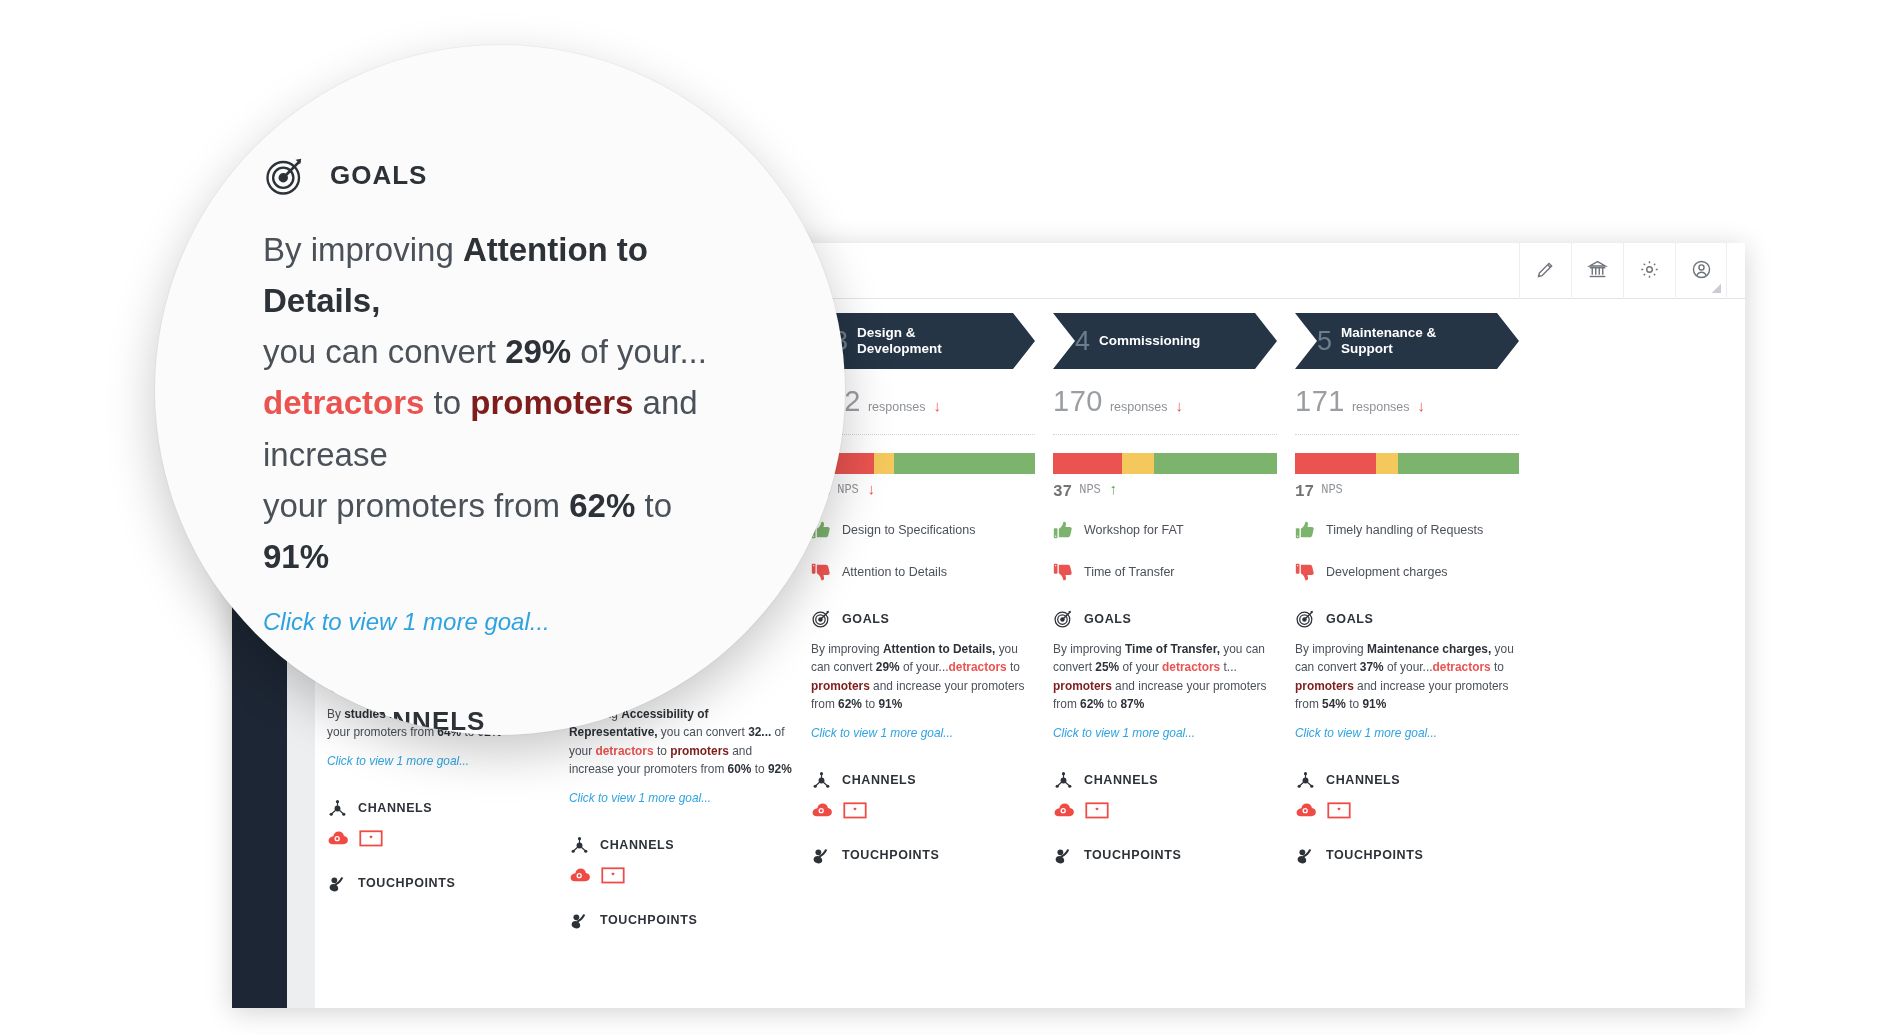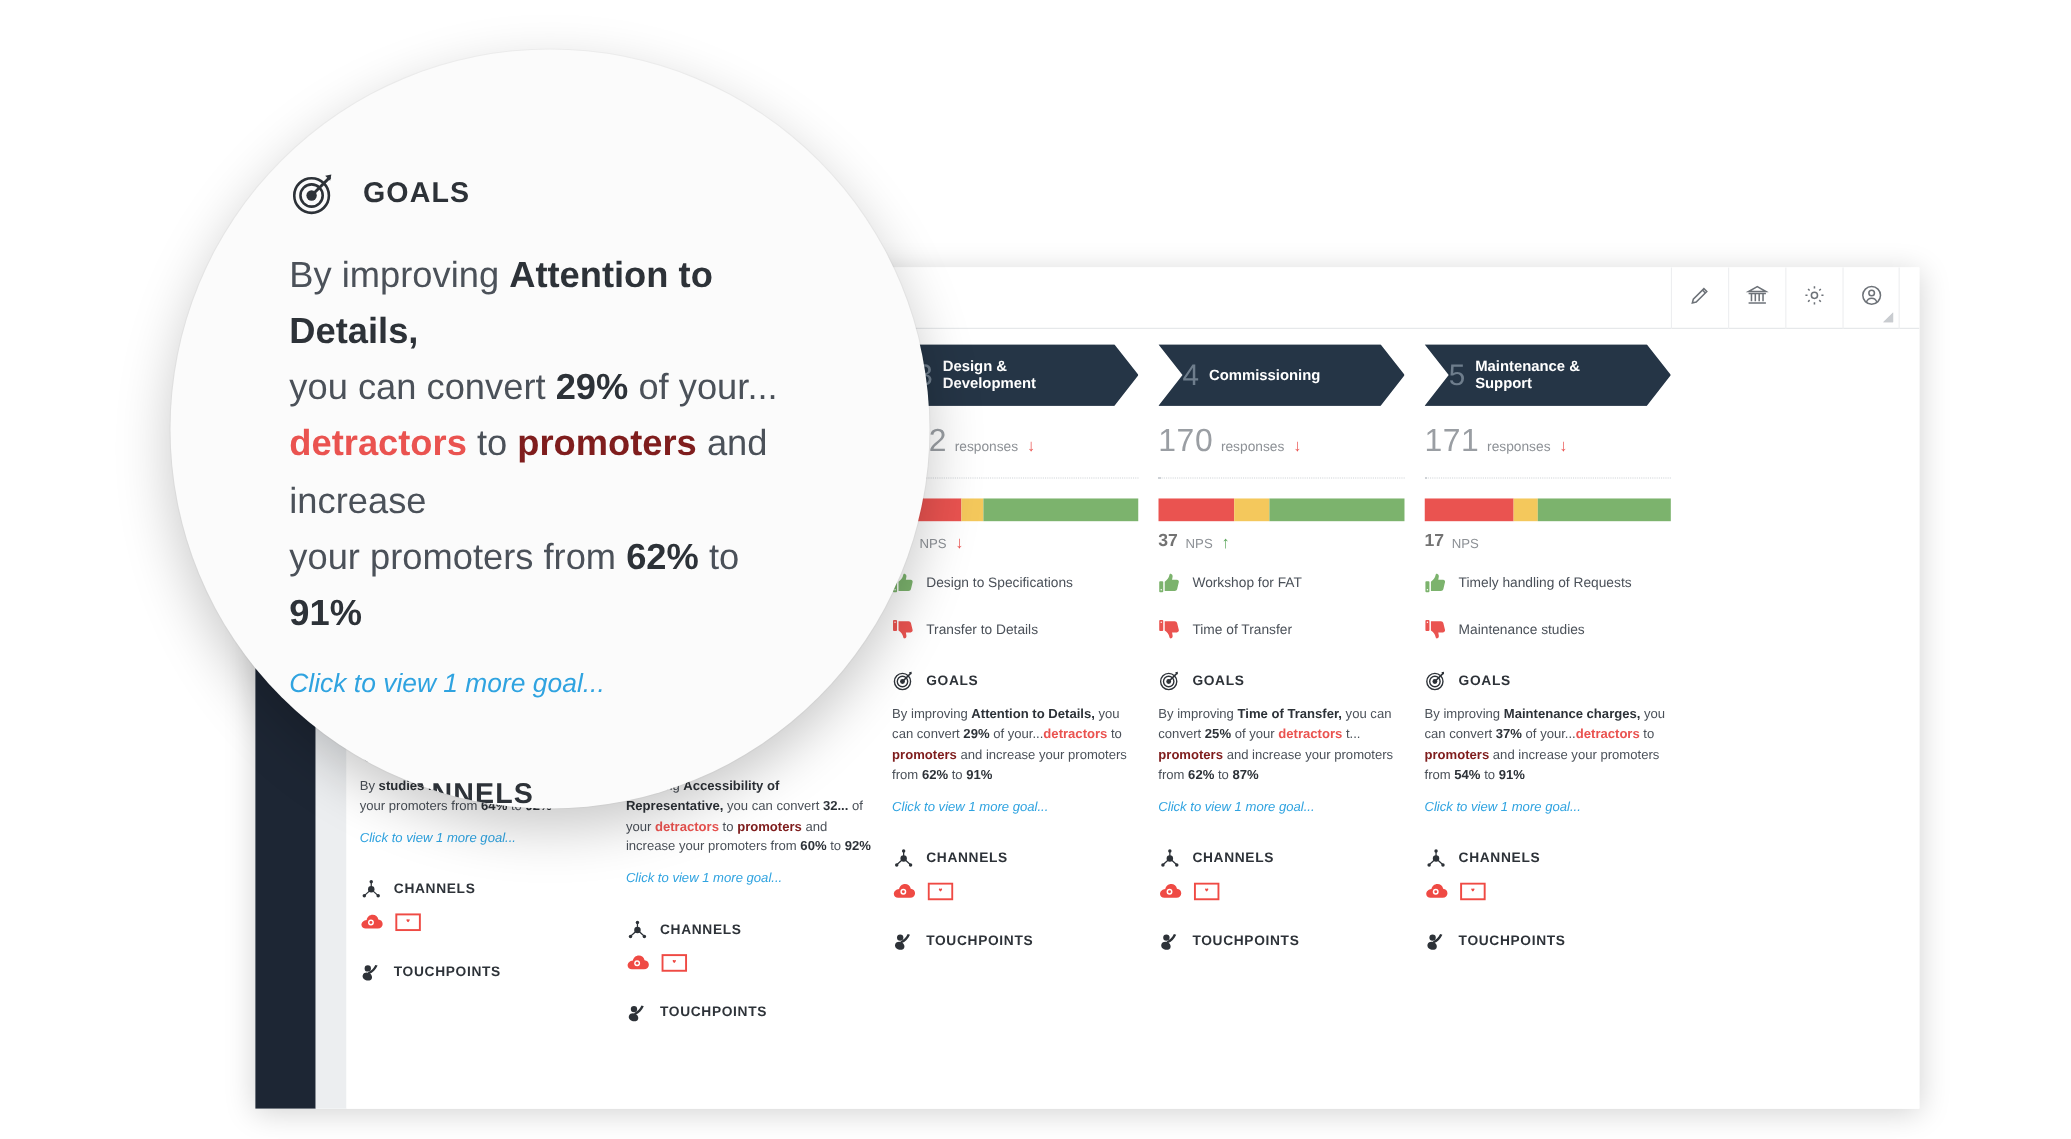--- a/index.html
+++ b/index.html
@@ -84,21 +84,21 @@
   .arrow { margin-left: 8px; font-size: 15px; line-height: 1; }
   .arrow.down { color: #ea5350; }
   .arrow.up   { color: #5fa85f; }
 
   .divider {
     margin-top: 16px; border-top: 1px dotted #cfd3d7; width: 100%;
   }
 
   .nps-bar { margin-top: 18px; height: 21px; width: 100%; display: flex; overflow: hidden; }
 
-  .nps-line { margin-top: 9px; display: flex; align-items: flex-end; }
+  .nps-line { margin-top: 9px; display: flex; align-items: flex-start; font-family: Liberation Mono, monospace; }
   .nps-num { font-size: 16px; font-weight: bold; color: #737373; }
   .nps-lbl { font-size: 12px; color: #8d9196; margin-left: 7px; }
 
   .thumb-row { margin-top: 19px; display: flex; align-items: center; }
   .thumb-row.second { margin-top: 22px; }
   .thumb-icon { width: 20px; height: 20px; flex: 0 0 20px; margin-right: 11px; }
   .thumb-lbl { font-size: 12.5px; color: #4b5159; }
 
   .section-head { margin-top: 26px; display: flex; align-items: center; }
   .section-head .sh-icon { width: 21px; height: 21px; margin-right: 10px; flex:0 0 21px; }
@@ -317,21 +317,21 @@
                   <path d="M7 10.6c2.6-1.6 4.6-4 5.1-7.2.2-1.3 1-1.7 2-1.3 1.2.5 1.7 1.7 1.5 3.1l-.6 3.3h5.3c1.4 0 2.4 1.2 2.1 2.5l-1.8 7.6c-.3 1.3-1.4 2.2-2.7 2.2H7z"></path>
                 </svg></span>
               <span class="thumb-lbl">Design to Specifications</span>
             </div>
             <div class="thumb-row second">
               <span class="thumb-icon"><svg viewBox="0 0 24 24" fill="#ea5350">
                   <rect x="1" y="2" width="4.4" height="12" rx="1"></rect>
                   <circle cx="3.2" cy="4.4" r="0.8" fill="#ffffff"></circle>
                   <path d="M7 13.4c2.6 1.6 4.6 4 5.1 7.2.2 1.3 1 1.7 2 1.3 1.2-.5 1.7-1.7 1.5-3.1l-.6-3.3h5.3c1.4 0 2.4-1.2 2.1-2.5l-1.8-7.6C20.3 4.1 19.2 3.2 17.9 3.2H7z"></path>
                 </svg></span>
-              <span class="thumb-lbl">Transfer to Details</span>
+              <span class="thumb-lbl">Attention to Details</span>
             </div>
             <div class="section-head">
               <span class="sh-icon" style="width:21px;height:21px;flex:0 0 21px"><svg viewBox="0 0 40 40" fill="none" stroke="#2d3238" stroke-width="2.4">
                   <circle cx="18" cy="22" r="14"></circle>
                   <circle cx="18" cy="22" r="9"></circle>
                   <circle cx="18" cy="22" r="4.2" fill="#2d3238" stroke="none"></circle>
                   <path d="M18 22L33 7" stroke-width="2.8"></path>
                   <path d="M29 6l5-1-1 5z" fill="#2d3238" stroke="none"></path>
                 </svg></span>
               <span class="sh-title">GOALS</span>
@@ -474,21 +474,21 @@
                   <path d="M7 10.6c2.6-1.6 4.6-4 5.1-7.2.2-1.3 1-1.7 2-1.3 1.2.5 1.7 1.7 1.5 3.1l-.6 3.3h5.3c1.4 0 2.4 1.2 2.1 2.5l-1.8 7.6c-.3 1.3-1.4 2.2-2.7 2.2H7z"></path>
                 </svg></span>
               <span class="thumb-lbl">Timely handling of Requests</span>
             </div>
             <div class="thumb-row second">
               <span class="thumb-icon"><svg viewBox="0 0 24 24" fill="#ea5350">
                   <rect x="1" y="2" width="4.4" height="12" rx="1"></rect>
                   <circle cx="3.2" cy="4.4" r="0.8" fill="#ffffff"></circle>
                   <path d="M7 13.4c2.6 1.6 4.6 4 5.1 7.2.2 1.3 1 1.7 2 1.3 1.2-.5 1.7-1.7 1.5-3.1l-.6-3.3h5.3c1.4 0 2.4-1.2 2.1-2.5l-1.8-7.6C20.3 4.1 19.2 3.2 17.9 3.2H7z"></path>
                 </svg></span>
-              <span class="thumb-lbl">Maintenance studies</span>
+              <span class="thumb-lbl">Development charges</span>
             </div>
             <div class="section-head">
               <span class="sh-icon" style="width:21px;height:21px;flex:0 0 21px"><svg viewBox="0 0 40 40" fill="none" stroke="#2d3238" stroke-width="2.4">
                   <circle cx="18" cy="22" r="14"></circle>
                   <circle cx="18" cy="22" r="9"></circle>
                   <circle cx="18" cy="22" r="4.2" fill="#2d3238" stroke="none"></circle>
                   <path d="M18 22L33 7" stroke-width="2.8"></path>
                   <path d="M29 6l5-1-1 5z" fill="#2d3238" stroke="none"></path>
                 </svg></span>
               <span class="sh-title">GOALS</span>

